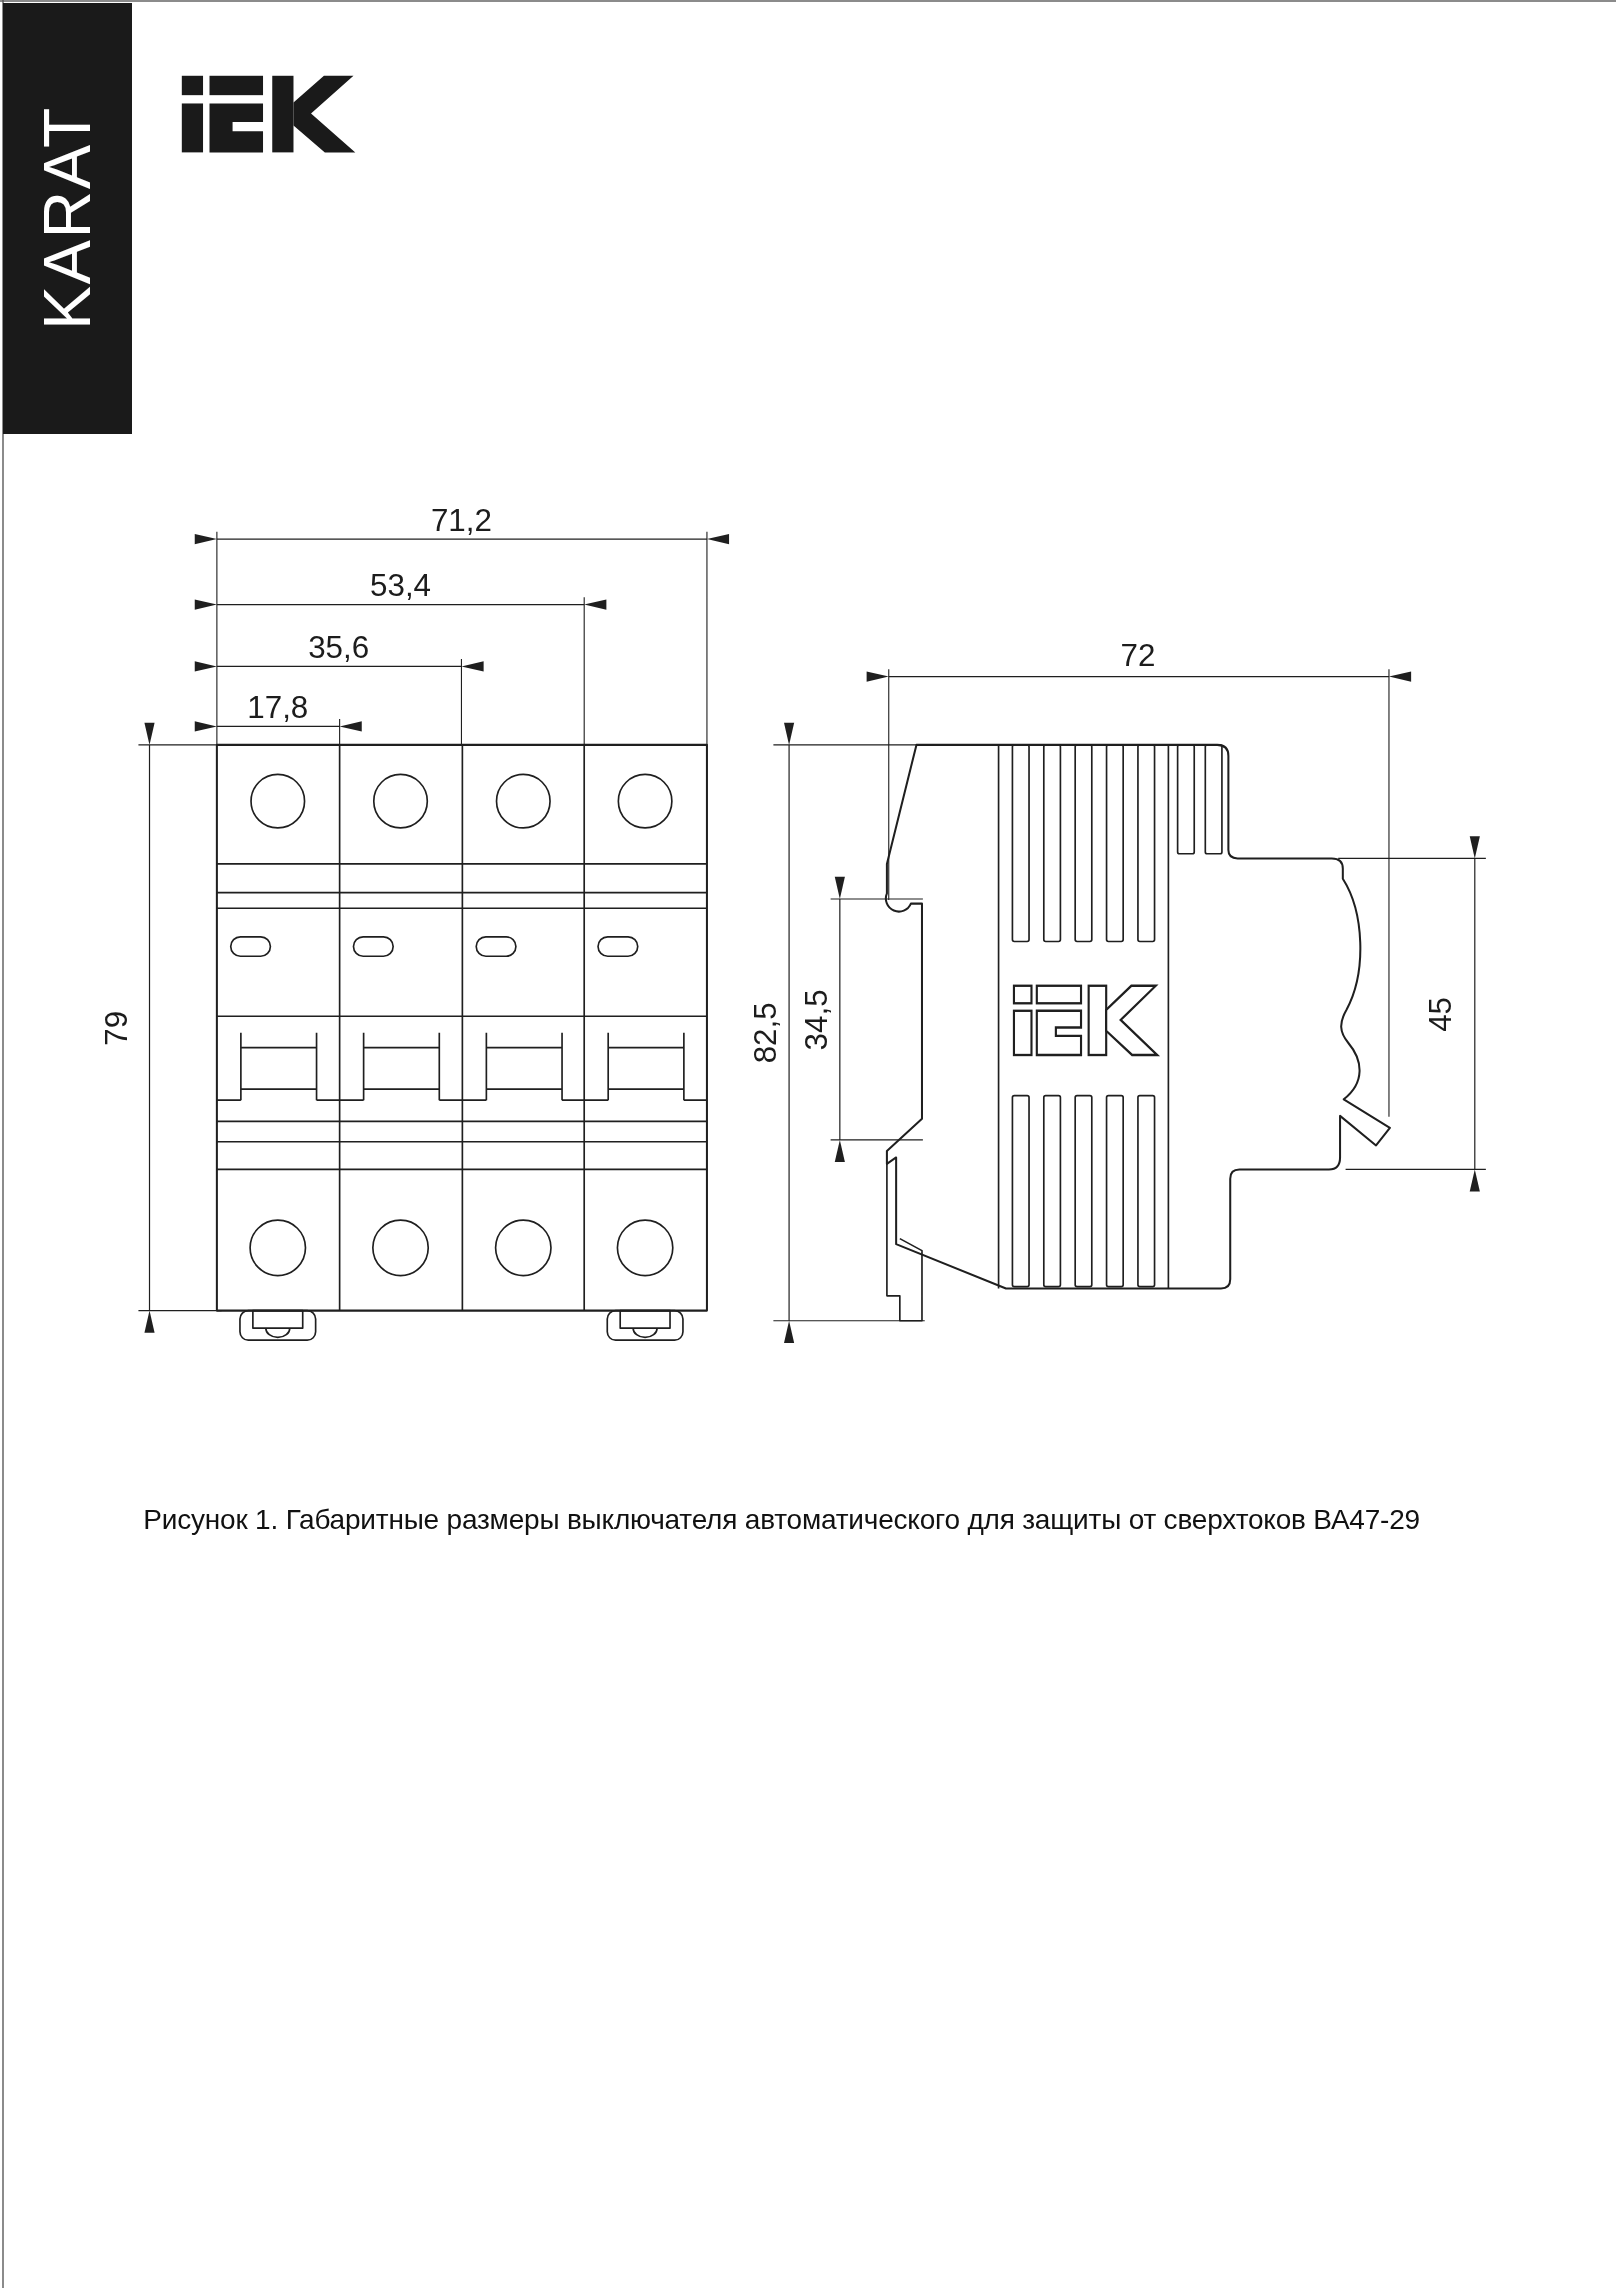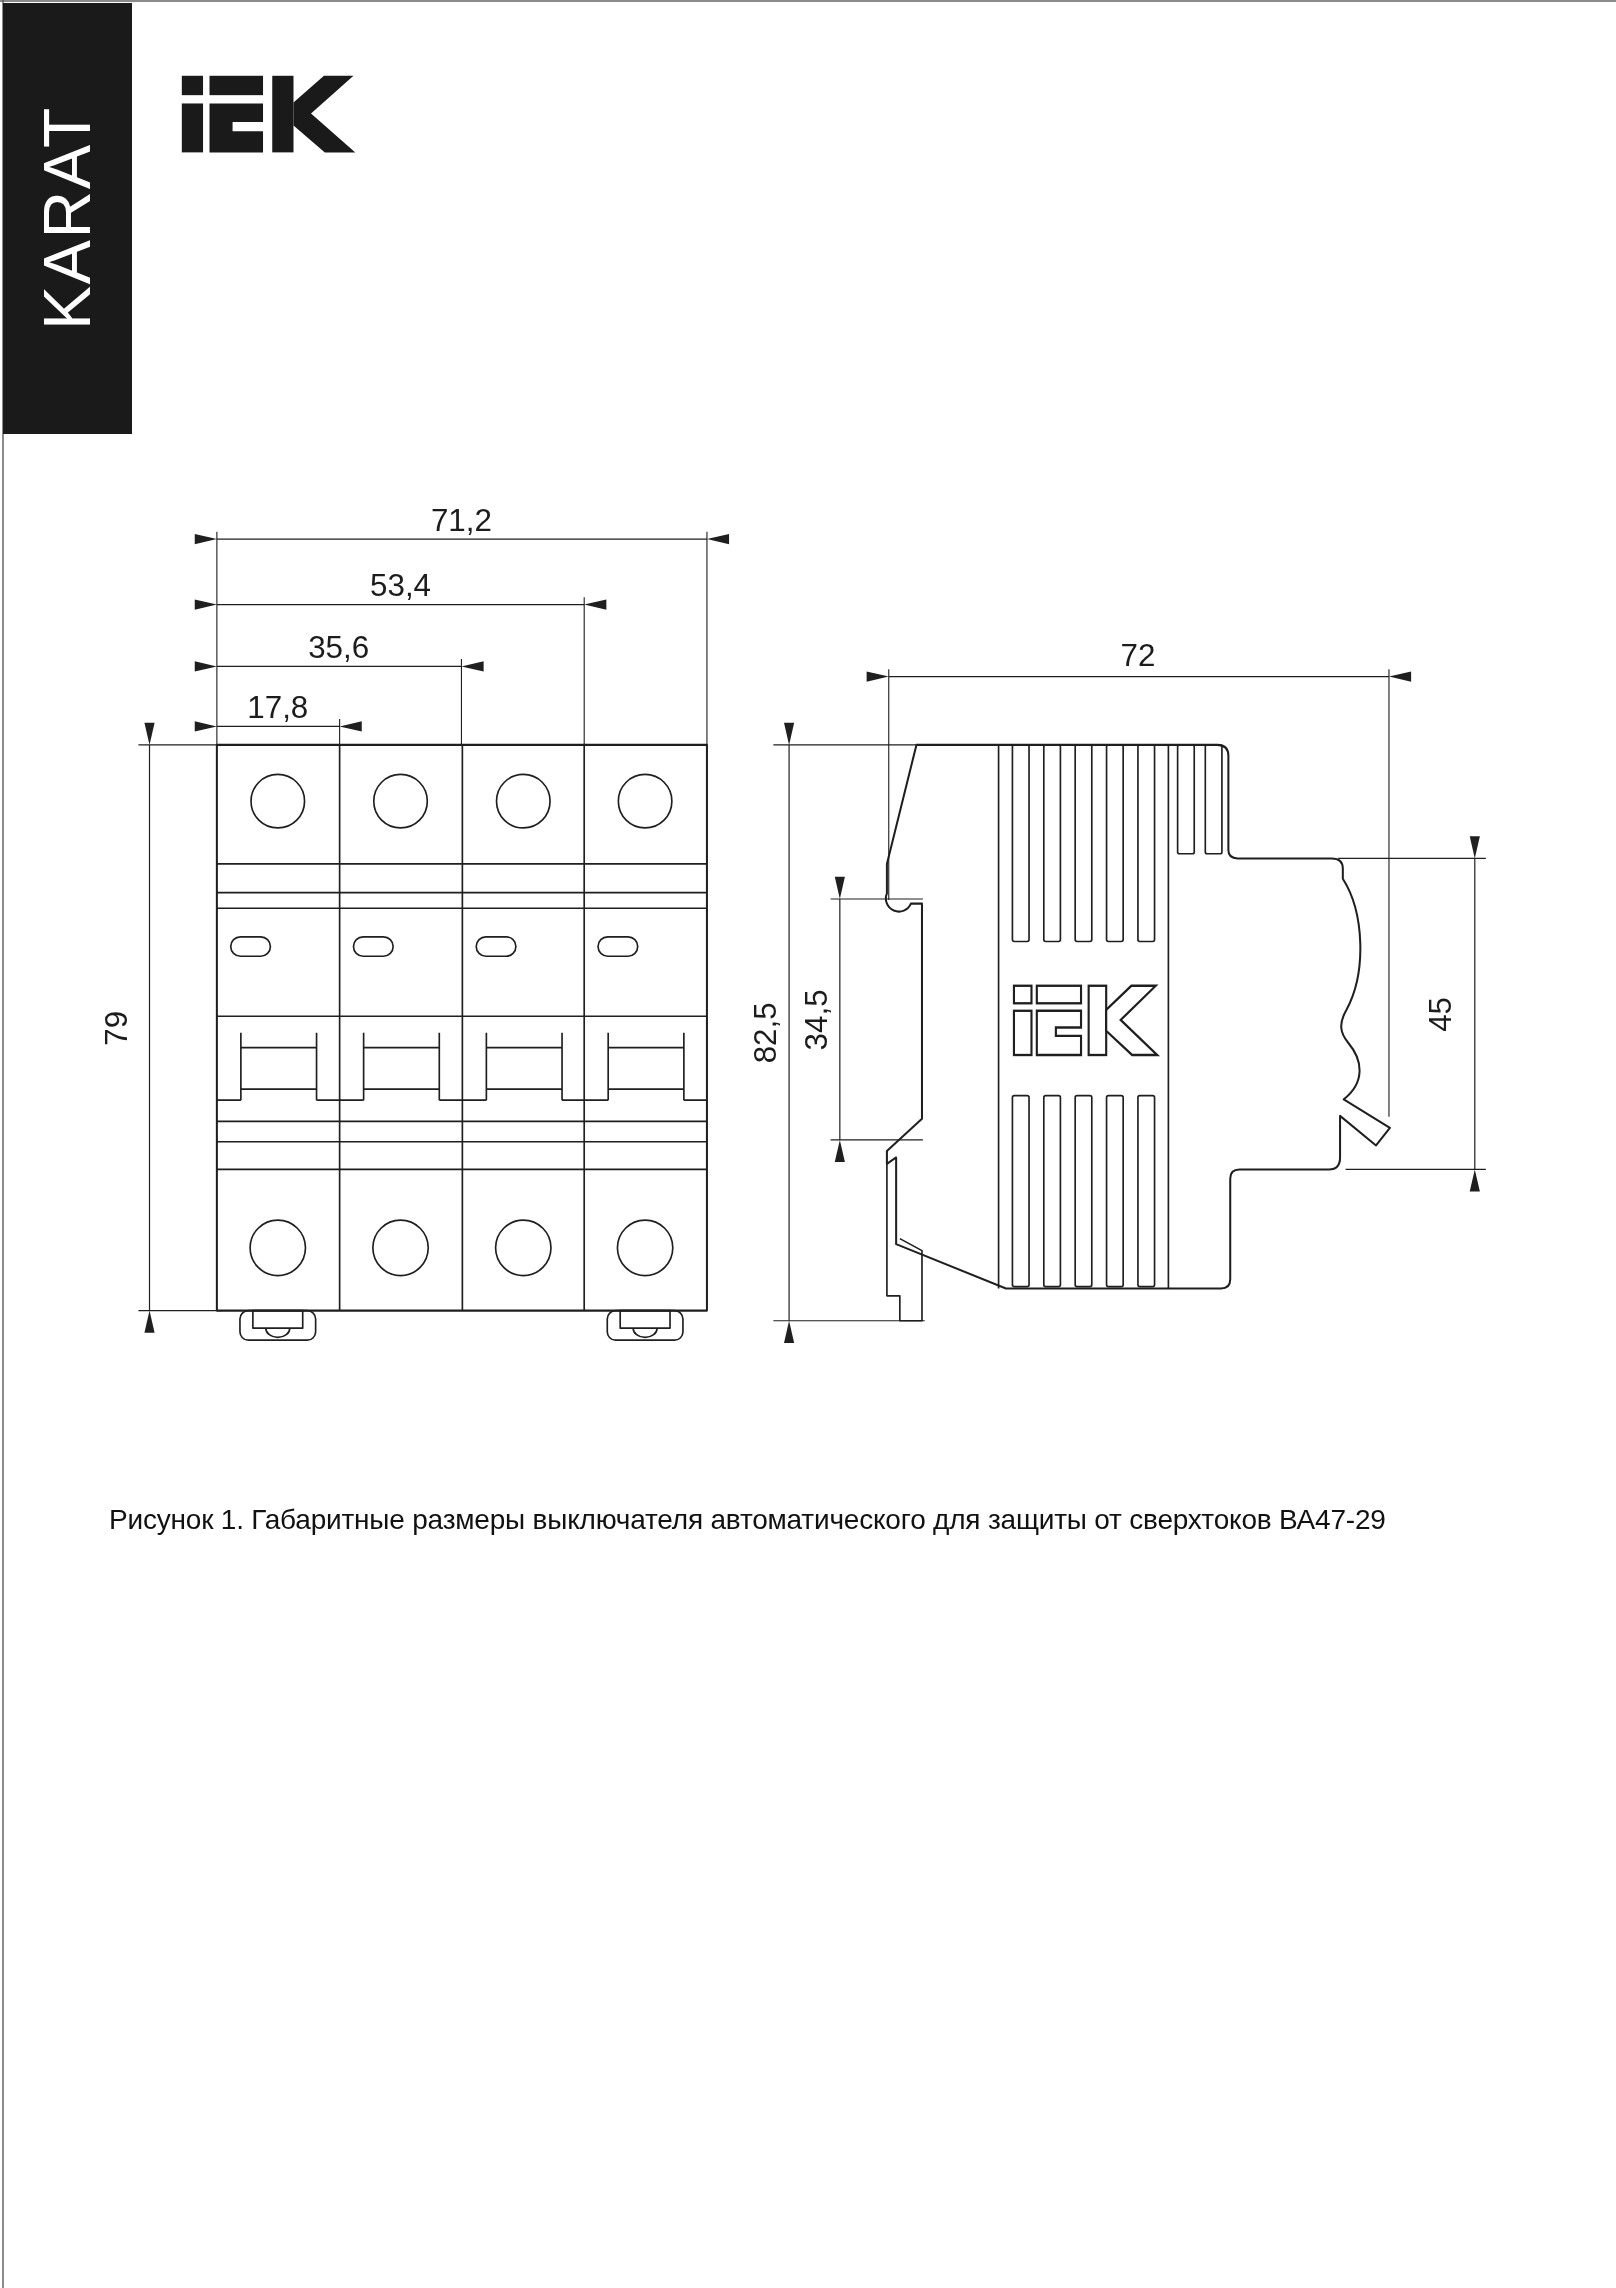--- a/index.html
+++ b/index.html
@@ -29,20 +29,21 @@
   .dim{stroke:#1f1f1f;stroke-width:1.3;fill:none;}
   .ext{stroke:#1f1f1f;stroke-width:1.2;fill:none;}
   .dimtext{fill:#1c1c1c;font-size:34px;font-family:"Liberation Sans",sans-serif;}
   .logo-fill{fill:#1a1a1a;stroke:none;}
   .logo-outline{fill:#ffffff;stroke:#1f1f1f;stroke-width:2.8;stroke-linejoin:miter;}
   .caption{
     position:absolute;left:109px;top:1504px;width:1311px;
     font-size:28px;letter-spacing:-0.2px;color:#111;
     font-family:"Liberation Sans",sans-serif;
     white-space:nowrap;
+    text-align:right;
   }
 </style>
 </head>
 <body>
 
 <div class="page">
 
   <div class="border-left"></div>
   <div class="border-top"></div>
 

